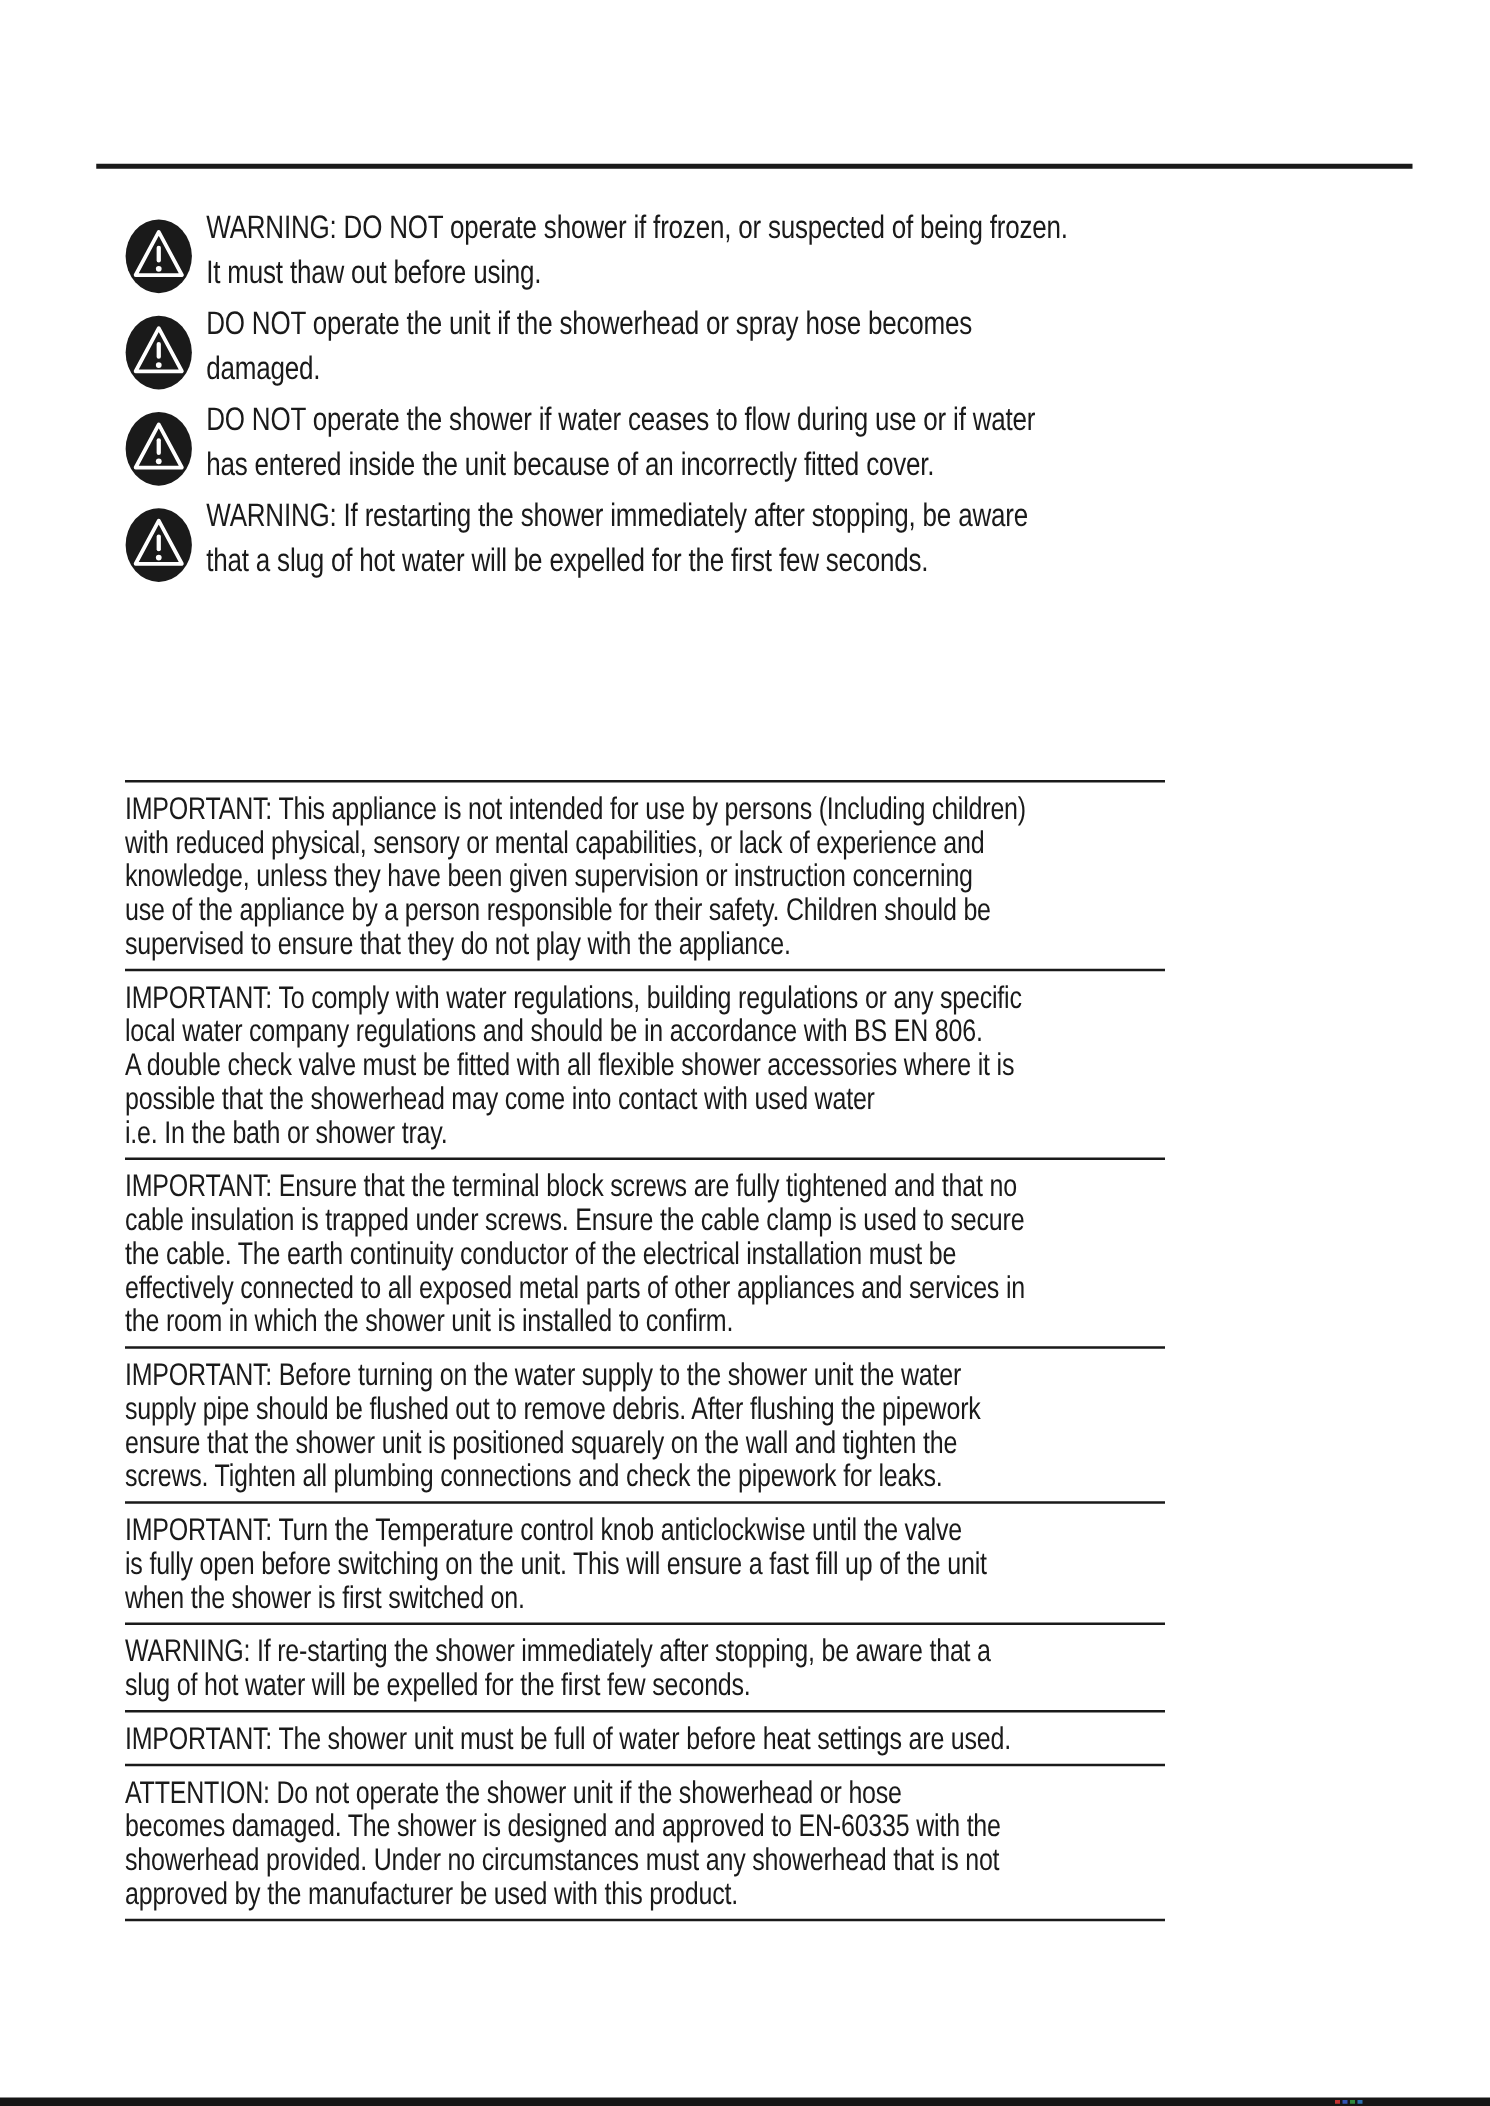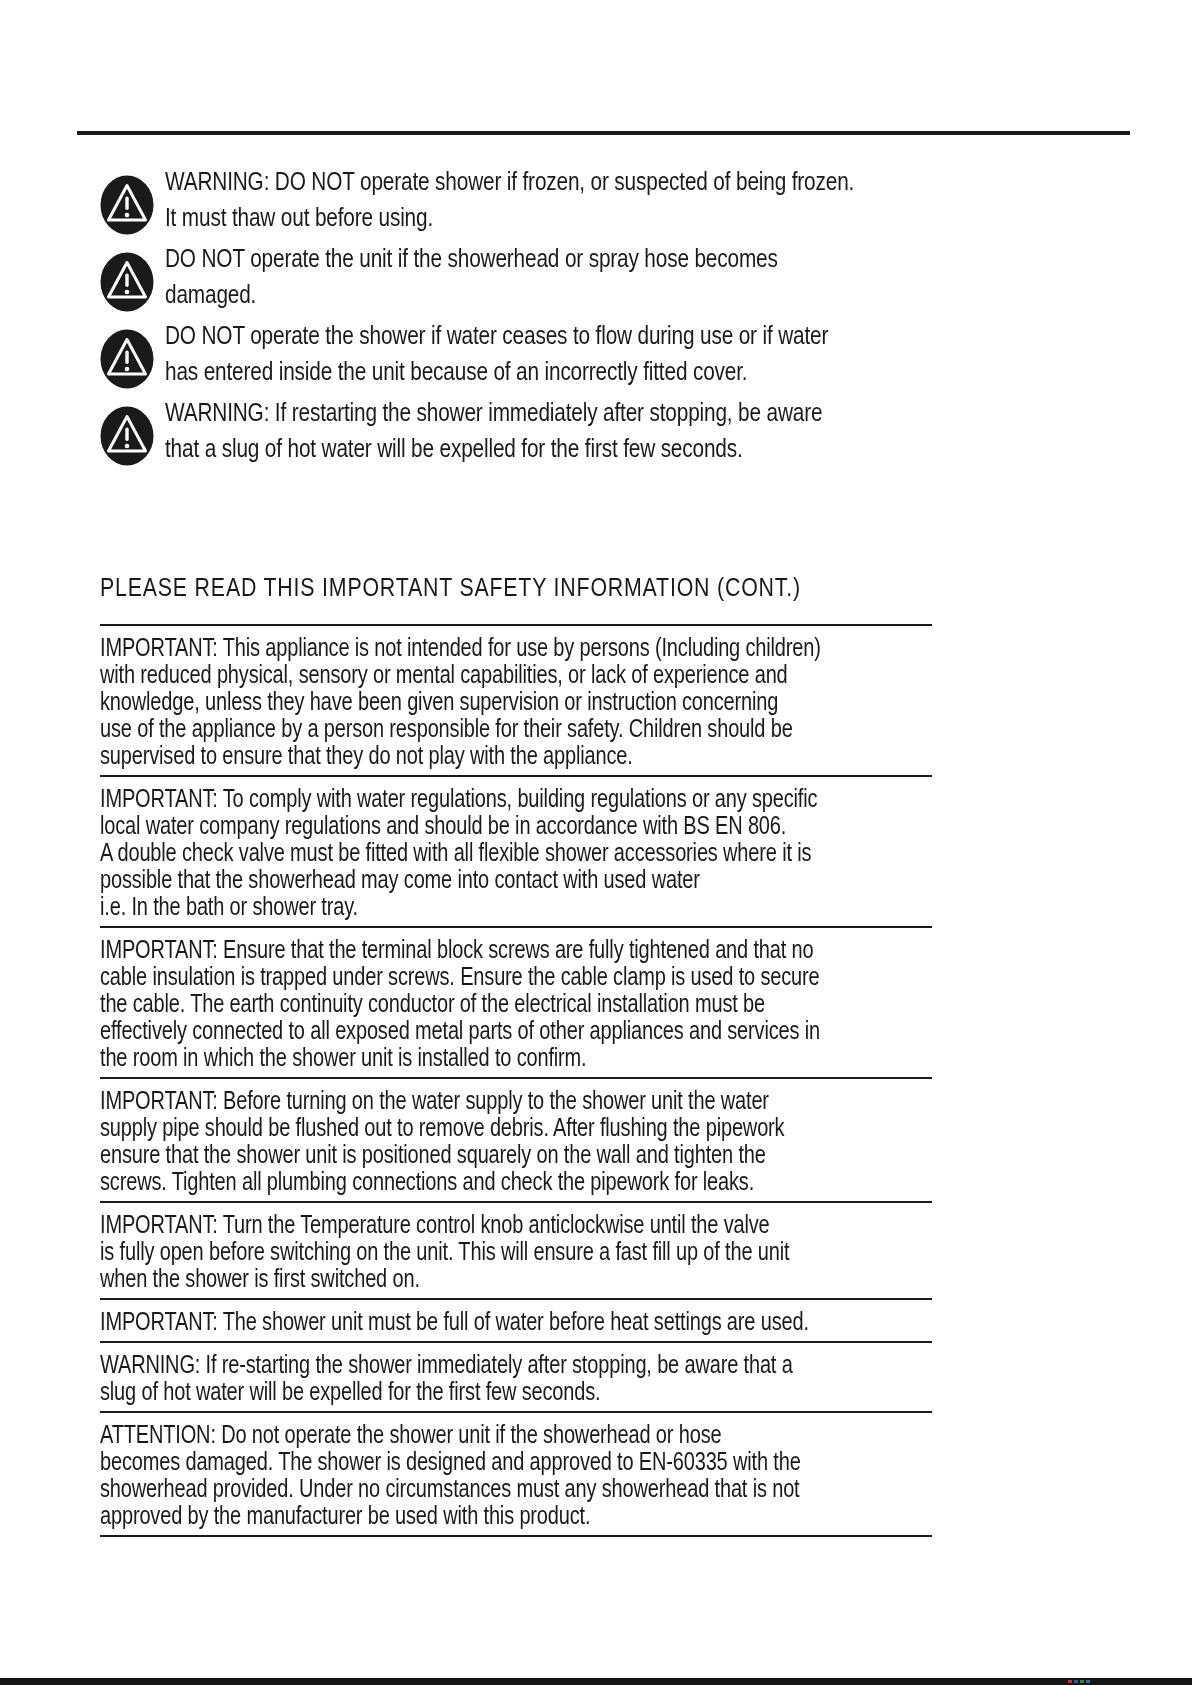--- a/index.html
+++ b/index.html
@@ -165,23 +165,20 @@
         <path d="M27 10.5 L45.5 45 L8.5 45 Z" fill="none" stroke="#ffffff" stroke-width="3" stroke-linejoin="round"></path>
         <rect x="25.3" y="21.5" width="3.4" height="13.5" rx="1.7" fill="#ffffff"></rect>
         <circle cx="27" cy="40" r="2.3" fill="#ffffff"></circle>
       </svg>
       <div class="wtext">WARNING:  If restarting the shower immediately after stopping, be aware
 that a slug of hot water will be expelled for the first few seconds.</div>
     </div>
 
   </div>
 
-  <h1 class="heading">
-    <span class="hspan">PLEASE READ THIS IMPORTANT SAFETY INFORMATION (CONT.)</span>
-  </h1>
 
   <div class="sections">
     <section class="sec">
       <div class="stext">IMPORTANT: This appliance is not intended for use by persons (Including children)
 with reduced physical, sensory or mental capabilities, or lack of experience and
 knowledge, unless they have been given supervision or instruction concerning
 use of the appliance by a person responsible for their safety. Children should be
 supervised to ensure that they do not play with the appliance.</div>
     </section>
     <section class="sec">
@@ -203,25 +200,25 @@
 supply pipe should be flushed out to remove debris. After flushing the pipework
 ensure that the shower unit is positioned squarely on the wall and tighten the
 screws. Tighten all plumbing connections and check the pipework for leaks.</div>
     </section>
     <section class="sec">
       <div class="stext">IMPORTANT: Turn the Temperature control knob anticlockwise until the valve
 is fully open before switching on the unit. This will ensure a fast fill up of the unit
 when the shower is first switched on.</div>
     </section>
     <section class="sec">
-      <div class="stext">IMPORTANT: The shower unit must be full of water before heat settings are used.</div>
-    </section>
-    <section class="sec">
       <div class="stext">WARNING: If re-starting the shower immediately after stopping, be aware that a
 slug of hot water will be expelled for the first few seconds.</div>
+    </section>
+    <section class="sec">
+      <div class="stext">IMPORTANT: The shower unit must be full of water before heat settings are used.</div>
     </section>
     <section class="sec">
       <div class="stext">ATTENTION: Do not operate the shower unit if the showerhead or hose
 becomes damaged. The shower is designed and approved to EN-60335 with the
 showerhead provided. Under no circumstances must any showerhead that is not
 approved by the manufacturer be used with this product.</div>
     </section>
   </div>
 
   <div class="bottom-bar">

